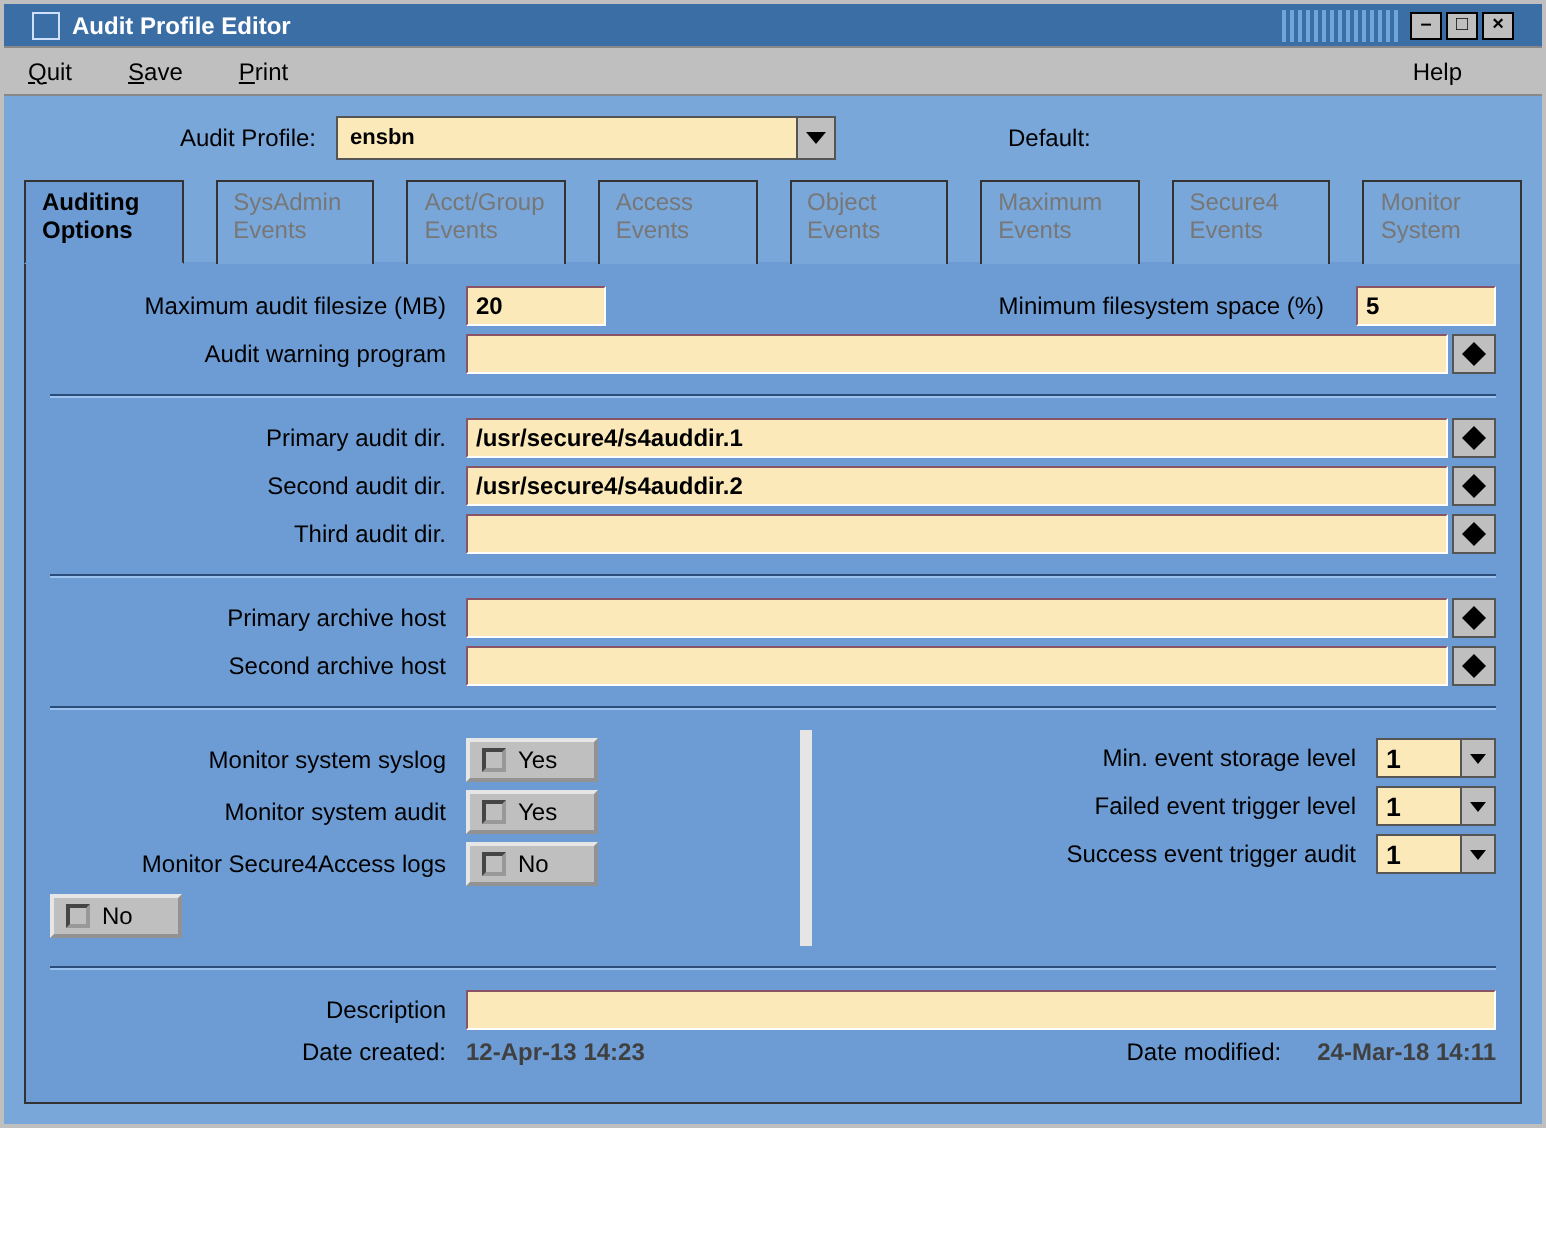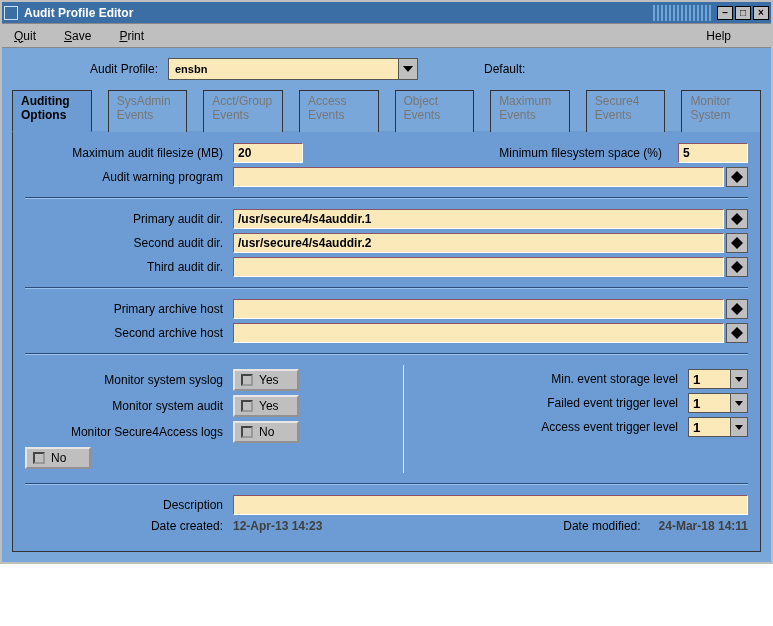--- a/index.html
+++ b/index.html
@@ -15,21 +15,21 @@
     background: #bfbfbf;
   }
   .titlebar {
     height: 22px;
     background: linear-gradient(#3a6ea5, #3a6ea5);
     display: flex;
     align-items: center;
     color: #fff;
     font-weight: bold;
     font-size: 12px;
-    padding: 0 2px;
+    padding: 0 14px;
     border-bottom: 1px solid #888;
   }
   .titlebar .app-icon {
     width: 14px; height: 14px;
     border: 1px solid #cfe0ff;
     background: #3a6ea5;
     margin-right: 6px;
   }
   .titlebar .title-text { flex: 1; }
   .titlebar .grip {
@@ -84,21 +84,21 @@
     font-size: 11px;
     font-weight: bold;
   }
   .combo .combo-btn {
     width: 20px;
     border: 1px solid #555;
     background: #bfbfbf;
     display: flex; align-items: center; justify-content: center;
   }
   .combo .combo-btn svg { display: block; }
-  .default-lbl { margin-left: 66px; color: #000; }
+  .default-lbl { margin-left: 86px; color: #000; }
   .tabs {
     display: flex;
     gap: 16px;
   }
   .tab {
     flex: 1;
     background: #7aa7d9;
     border: 1px solid #333;
     border-bottom: none;
     padding: 4px 8px 12px 8px;
@@ -144,21 +144,21 @@
   hr.sep {
     border: none;
     border-top: 1px solid #2c4d7a;
     border-bottom: 1px solid #9cc2ee;
     margin: 10px 0;
   }
   .two-col {
     display: flex;
   }
   .two-col .col-left { flex: 1.1; padding-right: 12px; }
-  .two-col .col-right { flex: 1; padding-left: 12px; border-left: 1px solid #e5e5e5; }
+  .two-col .col-right { flex: 1; padding-left: 12px; border-left: 6px solid #e5e5e5; }
   .toggle {
     display: inline-flex;
     align-items: center;
     background: #bfbfbf;
     border: 2px outset #e6e6e6;
     padding: 2px 12px 2px 6px;
     height: 22px;
     min-width: 66px;
   }
   .toggle .box {
@@ -359,21 +359,21 @@
             <div class="spin">
               <input value="1" style="">
               <div class="btn">
                   <svg width="8" height="5">
                     <polygon points="0,0 8,0 4,5" fill="#000"></polygon>
                   </svg>
                 </div>
             </div>
           </div>
           <div class="row">
-            <span class="label" style="flex:1">Access event trigger level</span>
+            <span class="label" style="flex:1">Success event trigger audit</span>
             <div class="spin">
               <input value="1" style="">
               <div class="btn">
                   <svg width="8" height="5">
                     <polygon points="0,0 8,0 4,5" fill="#000"></polygon>
                   </svg>
                 </div>
             </div>
           </div>
         </div>

